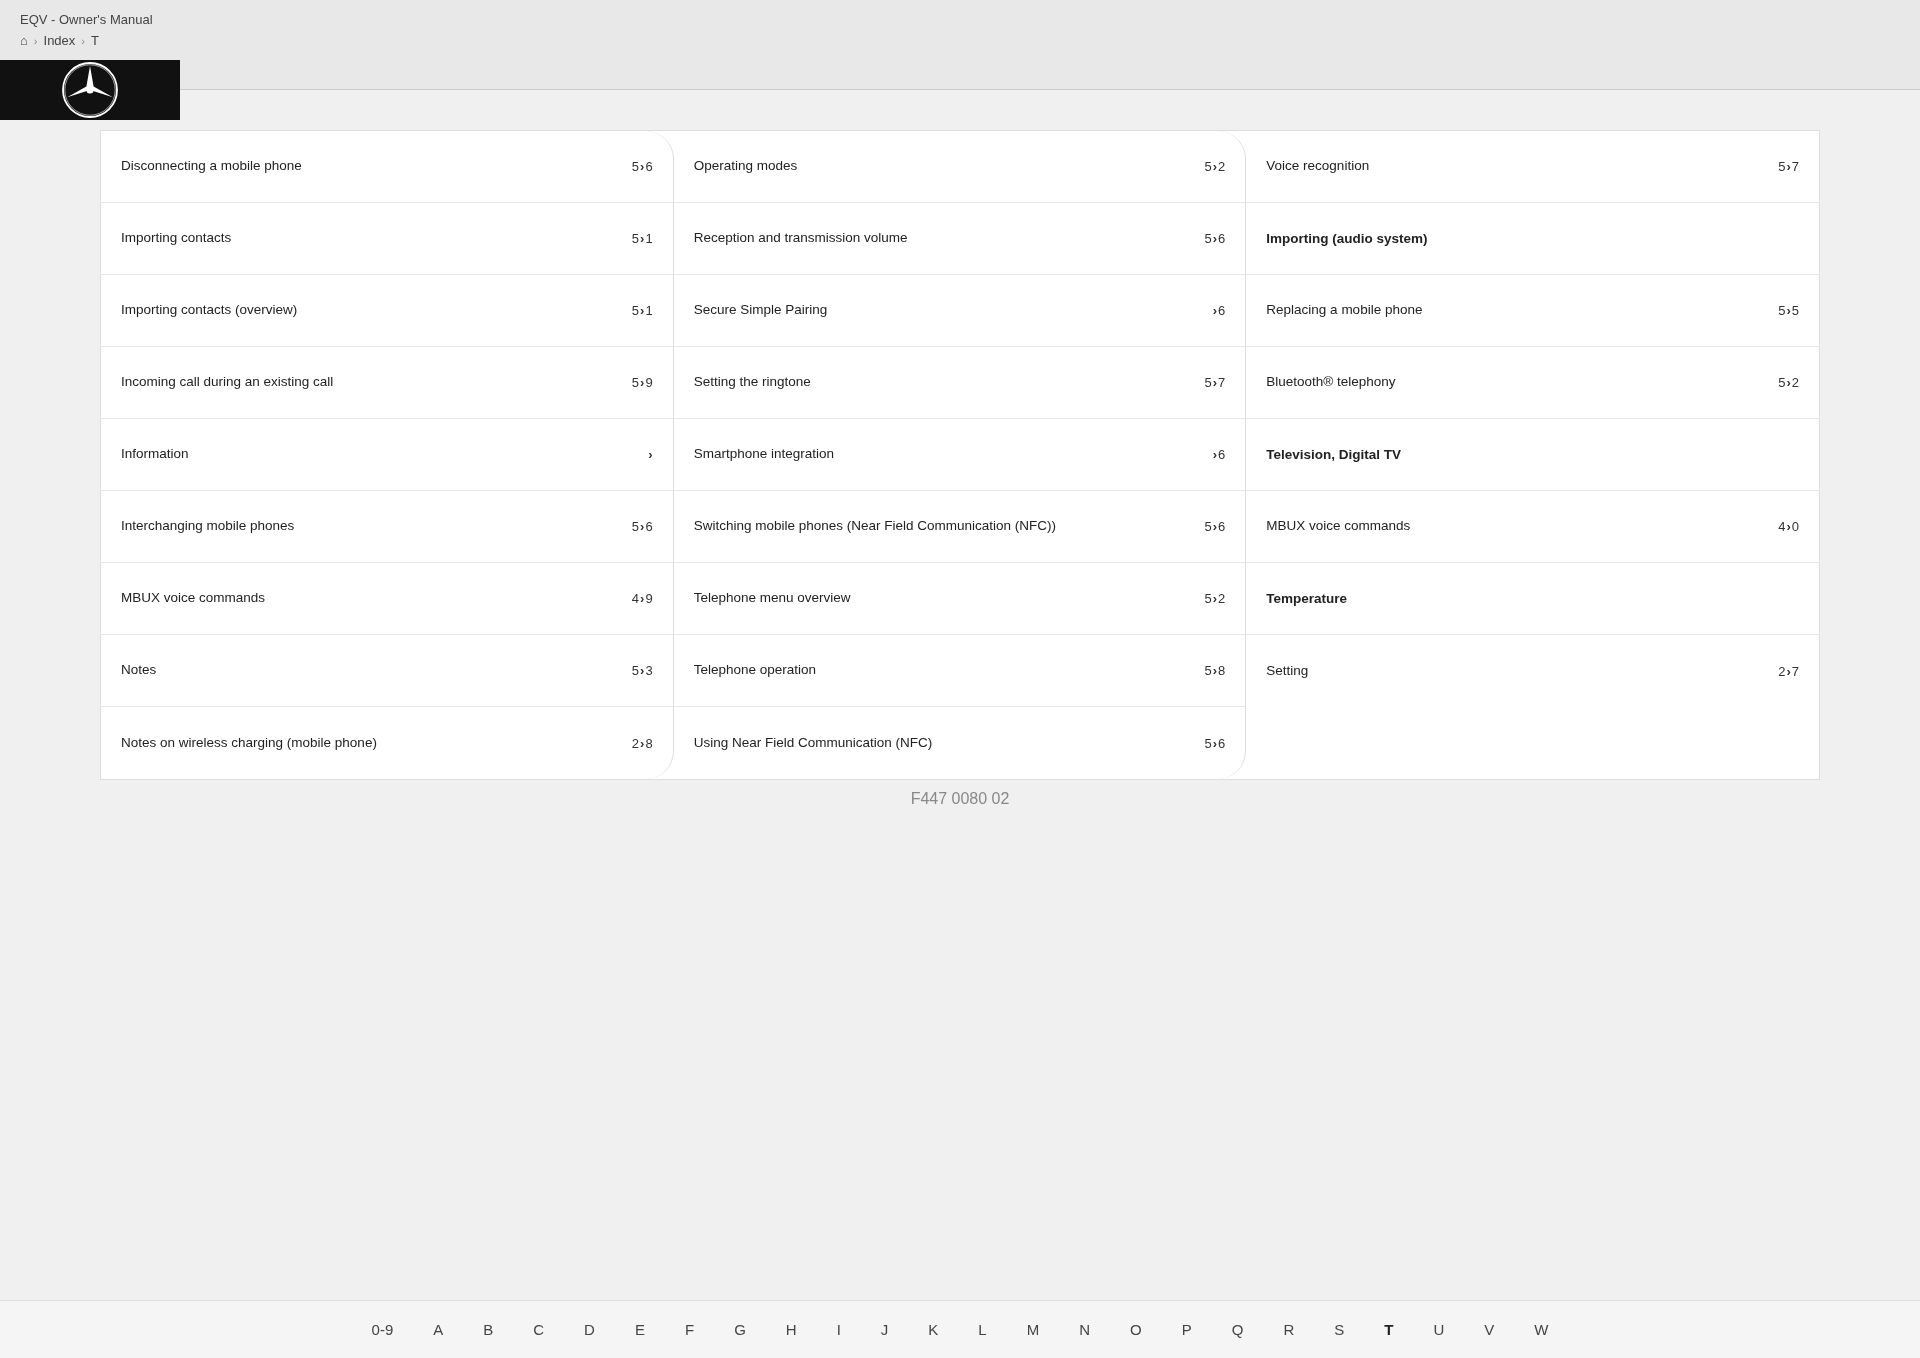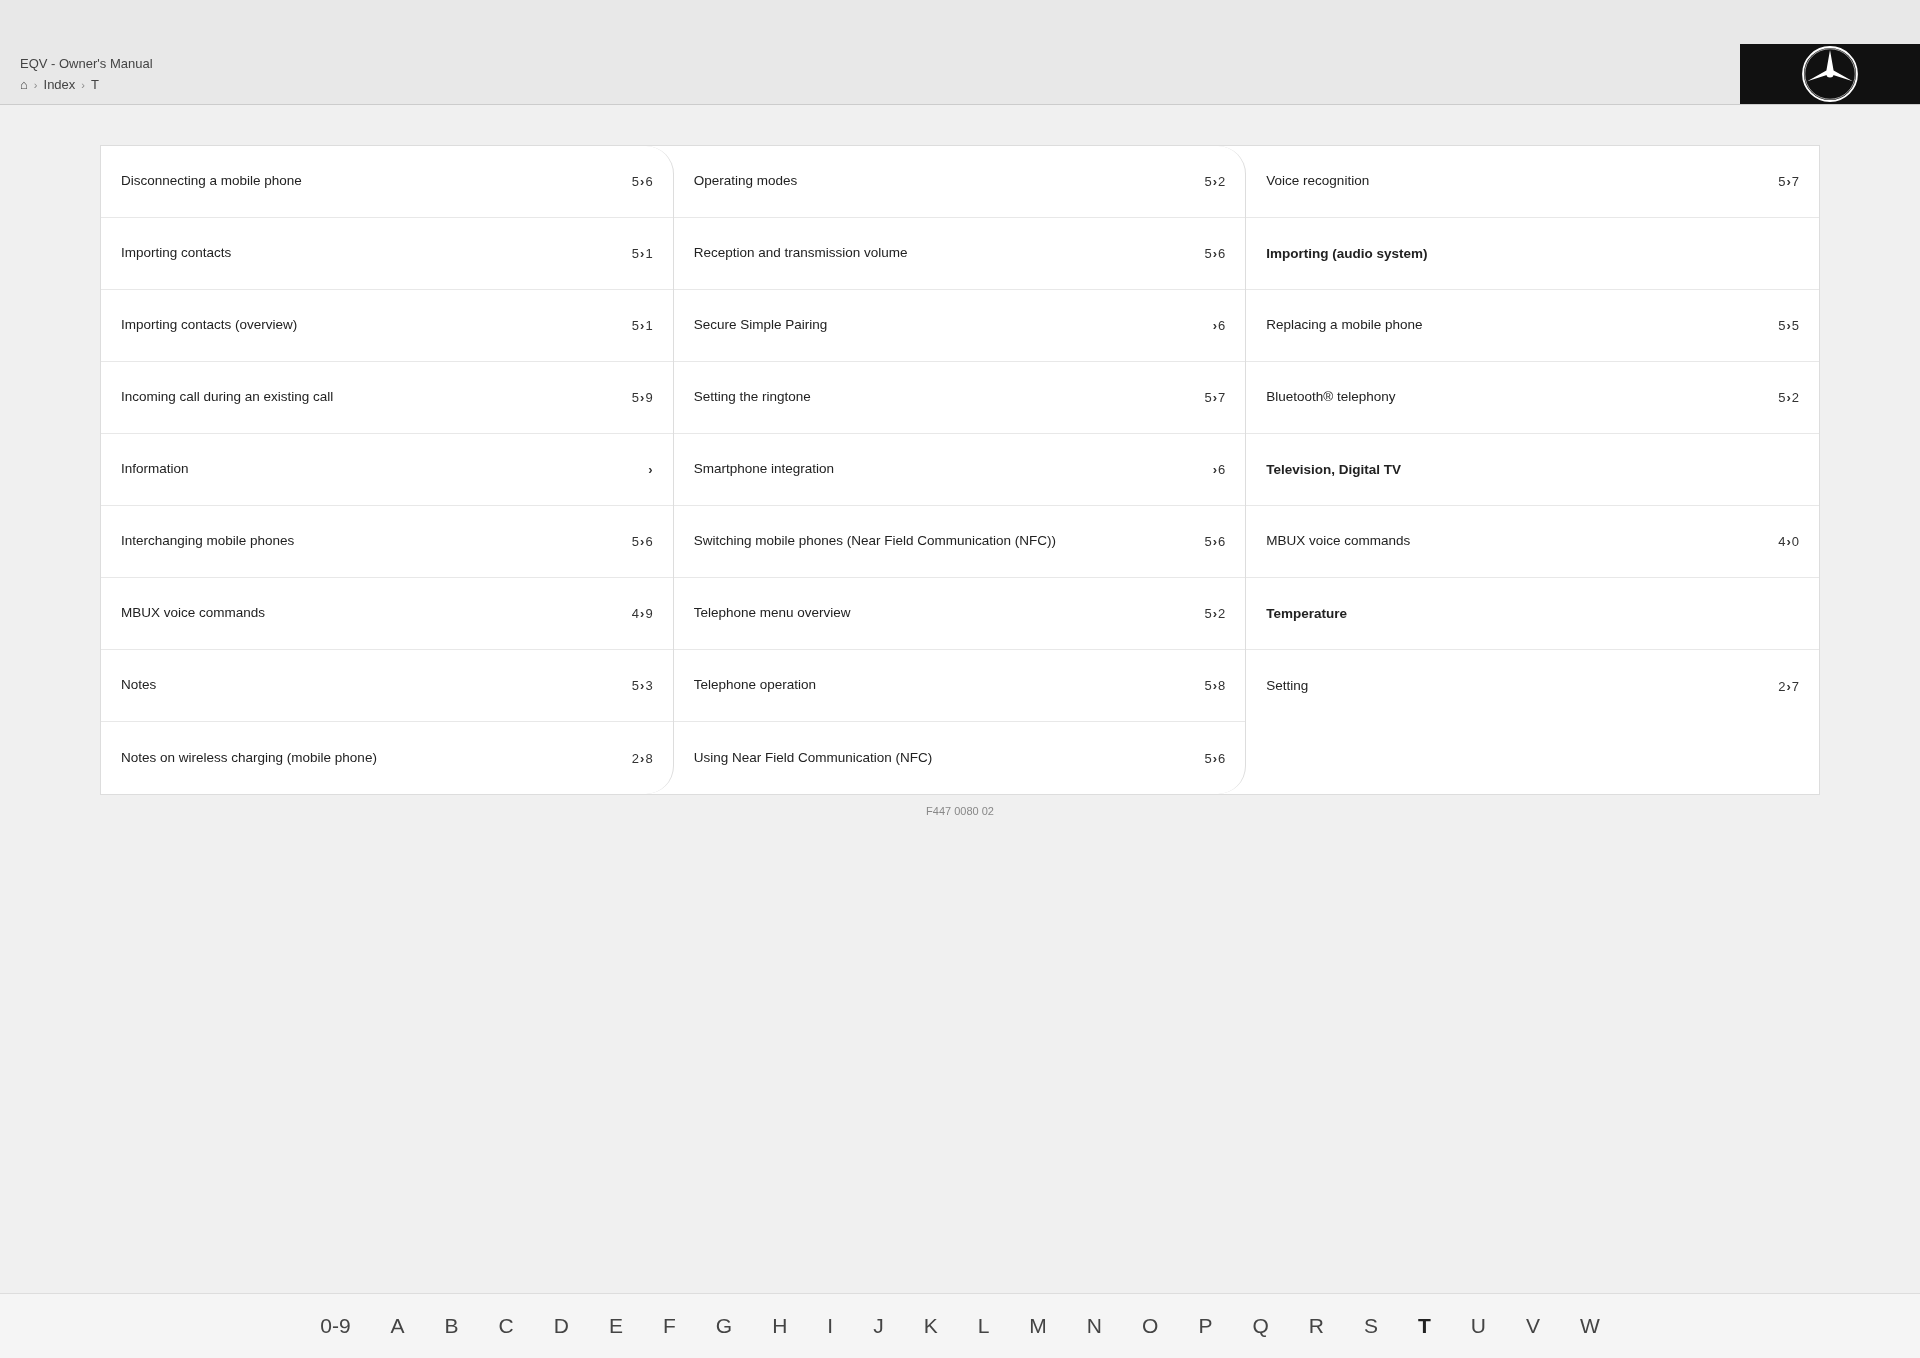--- a/index.html
+++ b/index.html
@@ -8,24 +8,25 @@
       background: #f0f0f0;
       font-size: 14px;
       color: #222;
       width: 1920px;
       min-height: 1358px;
     }
 
     
     .header {
       display: flex;
-      align-items: flex-end;
+      align-items: flex-start;
       background: #e8e8e8;
-      height: 105px;
+      height: 90px;
       border-bottom: 1px solid #ccc;
+      flex-direction: column;
     }
     .header-left {
       flex: 1;
       padding: 12px 20px;
       display: flex;
       flex-direction: column;
       justify-content: center;
     }
     .header-title {
       font-size: 13px;
@@ -127,34 +128,34 @@
       background: #f5f5f5;
       border-top: 1px solid #ddd;
       display: flex;
       align-items: center;
       justify-content: center;
       padding: 16px 0;
       gap: 28px;
     }
 
     .alpha-item {
-      font-size: 21px;
+      font-size: 15px;
       color: #444;
       cursor: pointer;
       padding: 4px 6px;
     }
 
     .alpha-item.active {
       color: #222;
       font-weight: bold;
     }
 
     .footer-code {
       text-align: center;
-      font-size: 11px;
+      font-size: 16px;
       color: #888;
       padding: 10px 0 80px;
     }
   </style>
 </head>
 <body>
 
 <div class="header">
   <div class="header-left">
     <div class="header-title">EQV - Owner's Manual</div>

